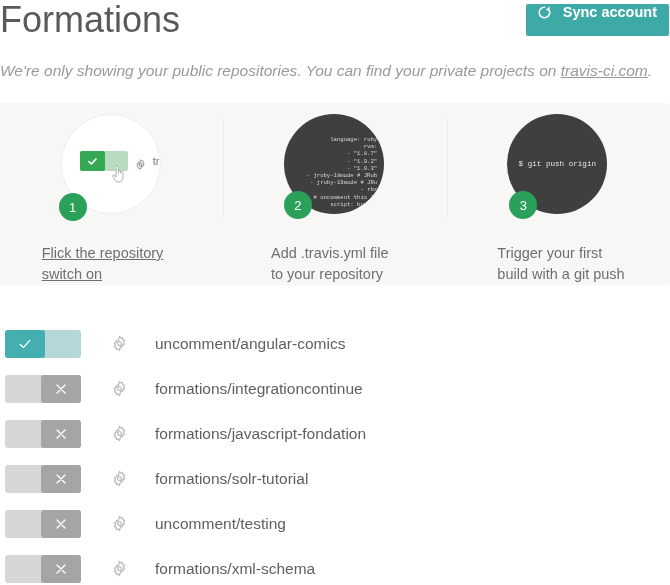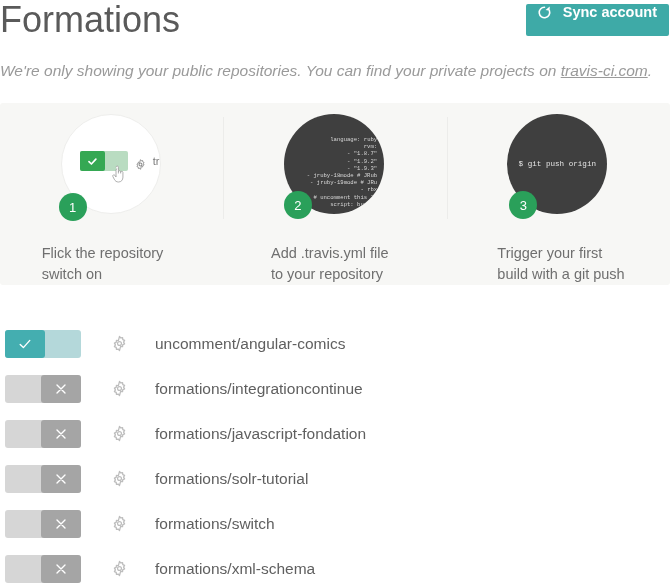--- a/index.html
+++ b/index.html
@@ -204,21 +204,21 @@
   }
 
   .step-caption {
     margin-top: 28px;
     font-size: 14.5px;
     line-height: 21px;
     color: #6f6f6f;
     text-align: left;
     width: 142px;
   }
-  .step:nth-child(1) .step-caption { margin-left: 2px; }
+  .step:nth-child(1) .step-caption { margin-left: 2px; text-decoration: underline; }
   .step:nth-child(2) .step-caption { margin-left: 14px; }
   .step:nth-child(3) .step-caption { margin-left: 20px; }
 
   
   .repo-list {
     position: absolute;
     left: 0;
     top: 321px;
     width: 670px;
   }
@@ -435,21 +435,21 @@
               <path d="M5 5 L15 15 M15 5 L5 15" fill="none" stroke="#ffffff" stroke-width="1.7" stroke-linecap="round"></path>
             </svg>
         </span>
       </div>
       <span class="row-gear">
         <svg viewBox="0 0 20 20" width="17" height="17" aria-hidden="true">
           <path d="M10 7a3 3 0 1 0 0 6 3 3 0 0 0 0-6zm0 4.6a1.6 1.6 0 1 1 0-3.2 1.6 1.6 0 0 1 0 3.2z" fill="#bdbdbd"></path>
           <path d="M10 1.6l1.3 1.9 2.3-.4.3 2.3 2.1 1-1.2 2 1.2 2-2.1 1-.3 2.3-2.3-.4L10 18.4l-1.3-1.9-2.3.4-.3-2.3-2.1-1 1.2-2-1.2-2 2.1-1 .3-2.3 2.3.4z" fill="none" stroke="#bdbdbd" stroke-width="1.5" stroke-linejoin="round"></path>
         </svg>
       </span>
-      <span class="repo-name">formations/switch</span>
+      <span class="repo-name">uncomment/testing</span>
     </div>
 
     <div class="repo-row">
       <div class="toggle off">
         <span class="knob">
           <svg viewBox="0 0 20 20" width="16" height="16" aria-hidden="true">
               <path d="M5 5 L15 15 M15 5 L5 15" fill="none" stroke="#ffffff" stroke-width="1.7" stroke-linecap="round"></path>
             </svg>
         </span>
       </div>

